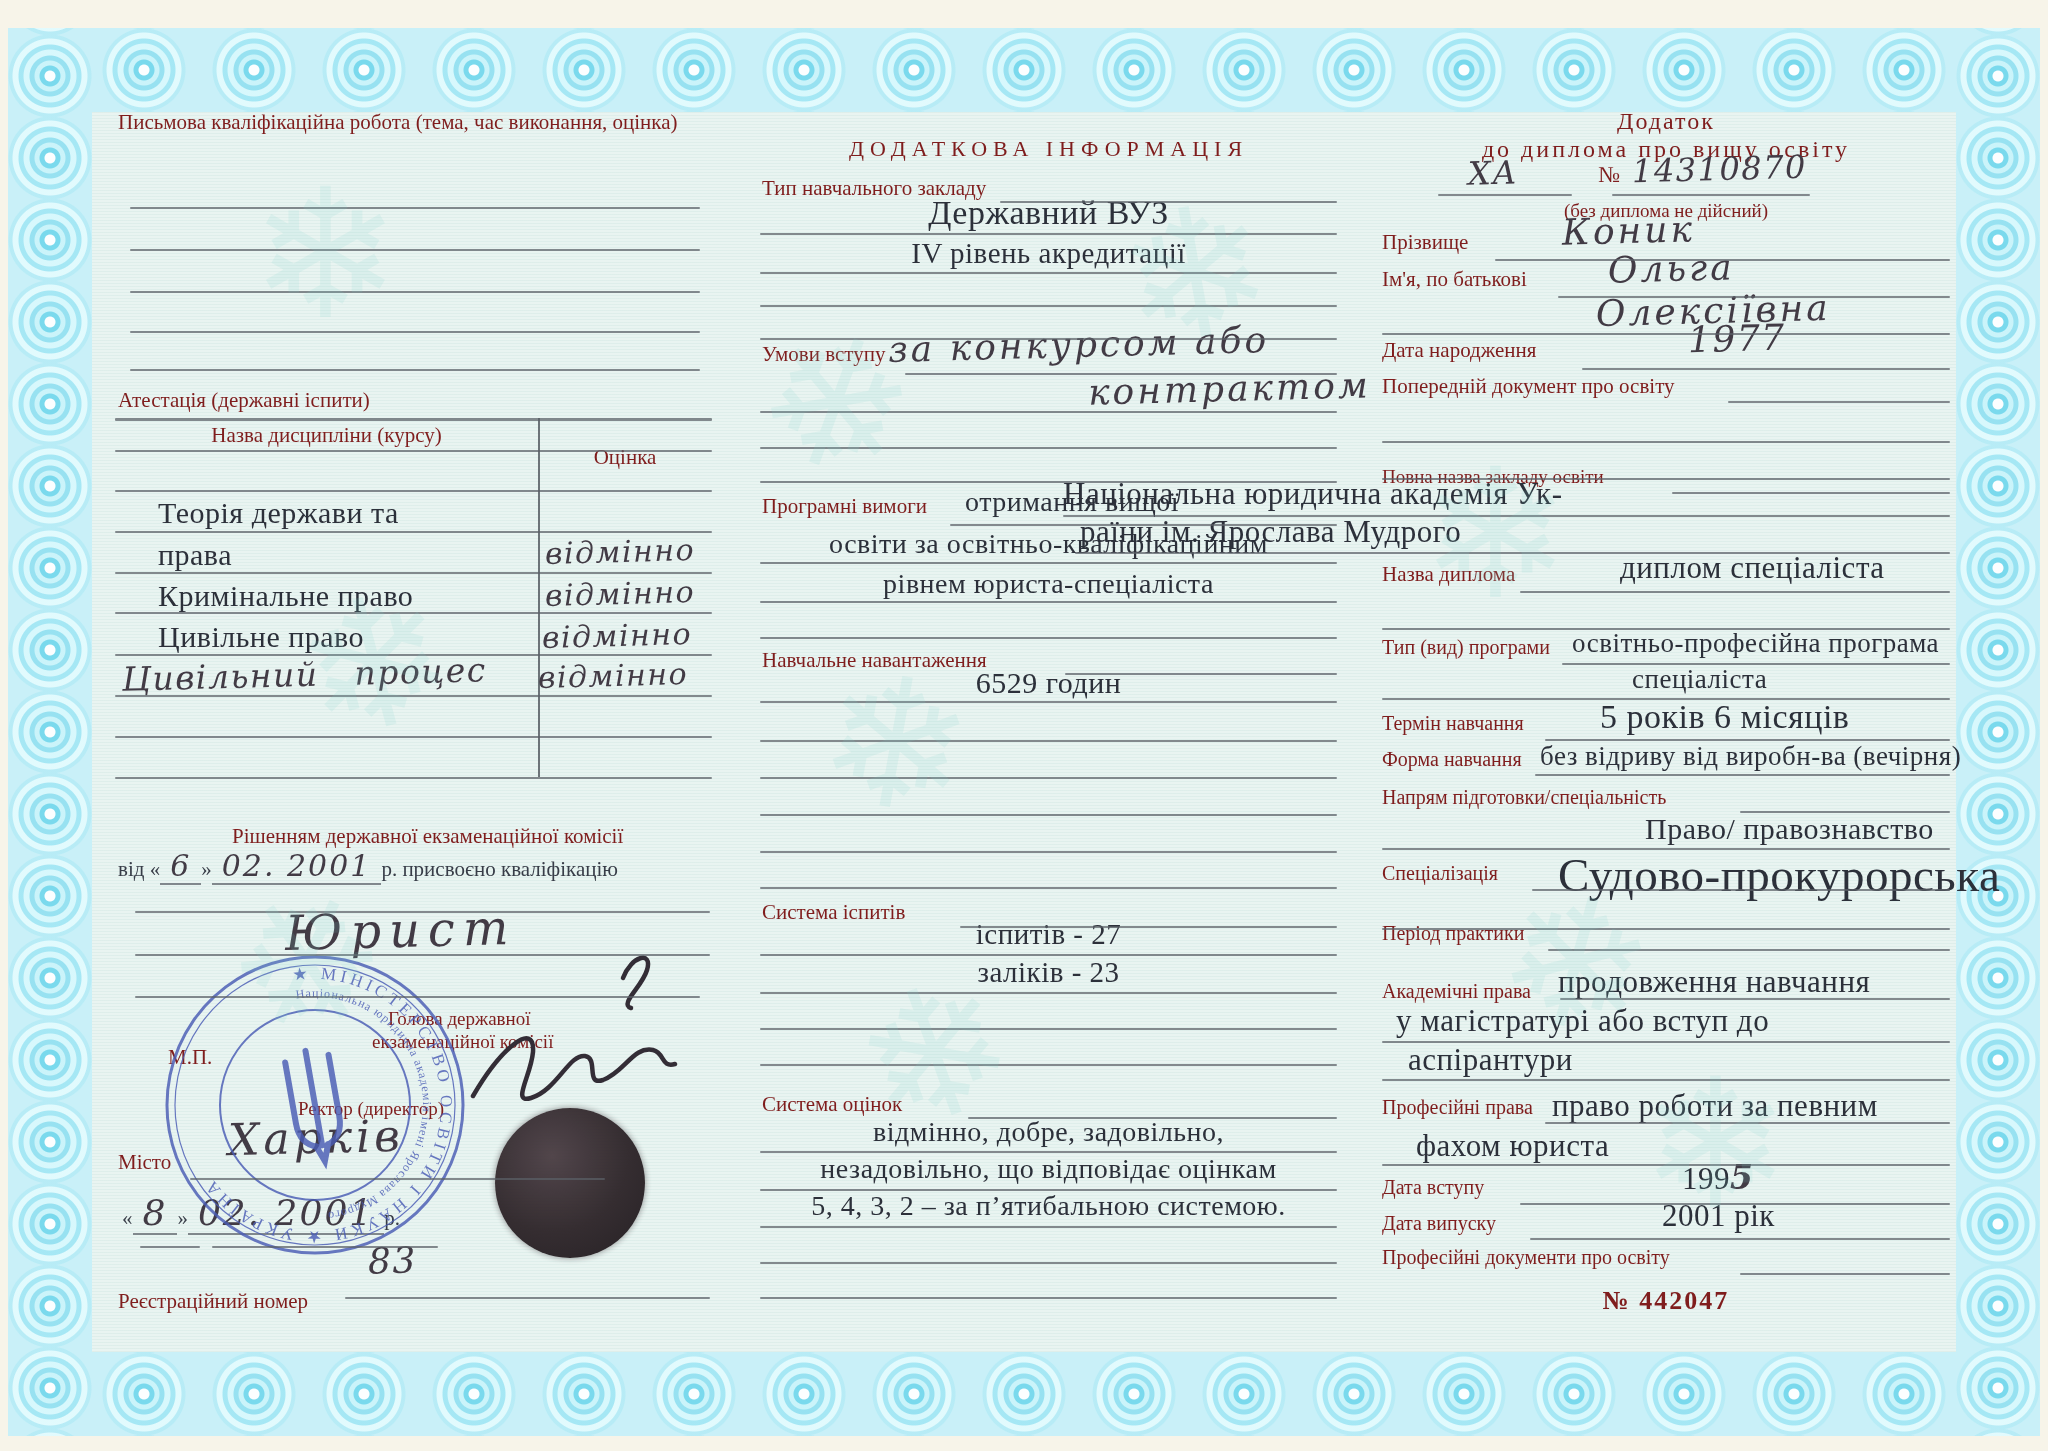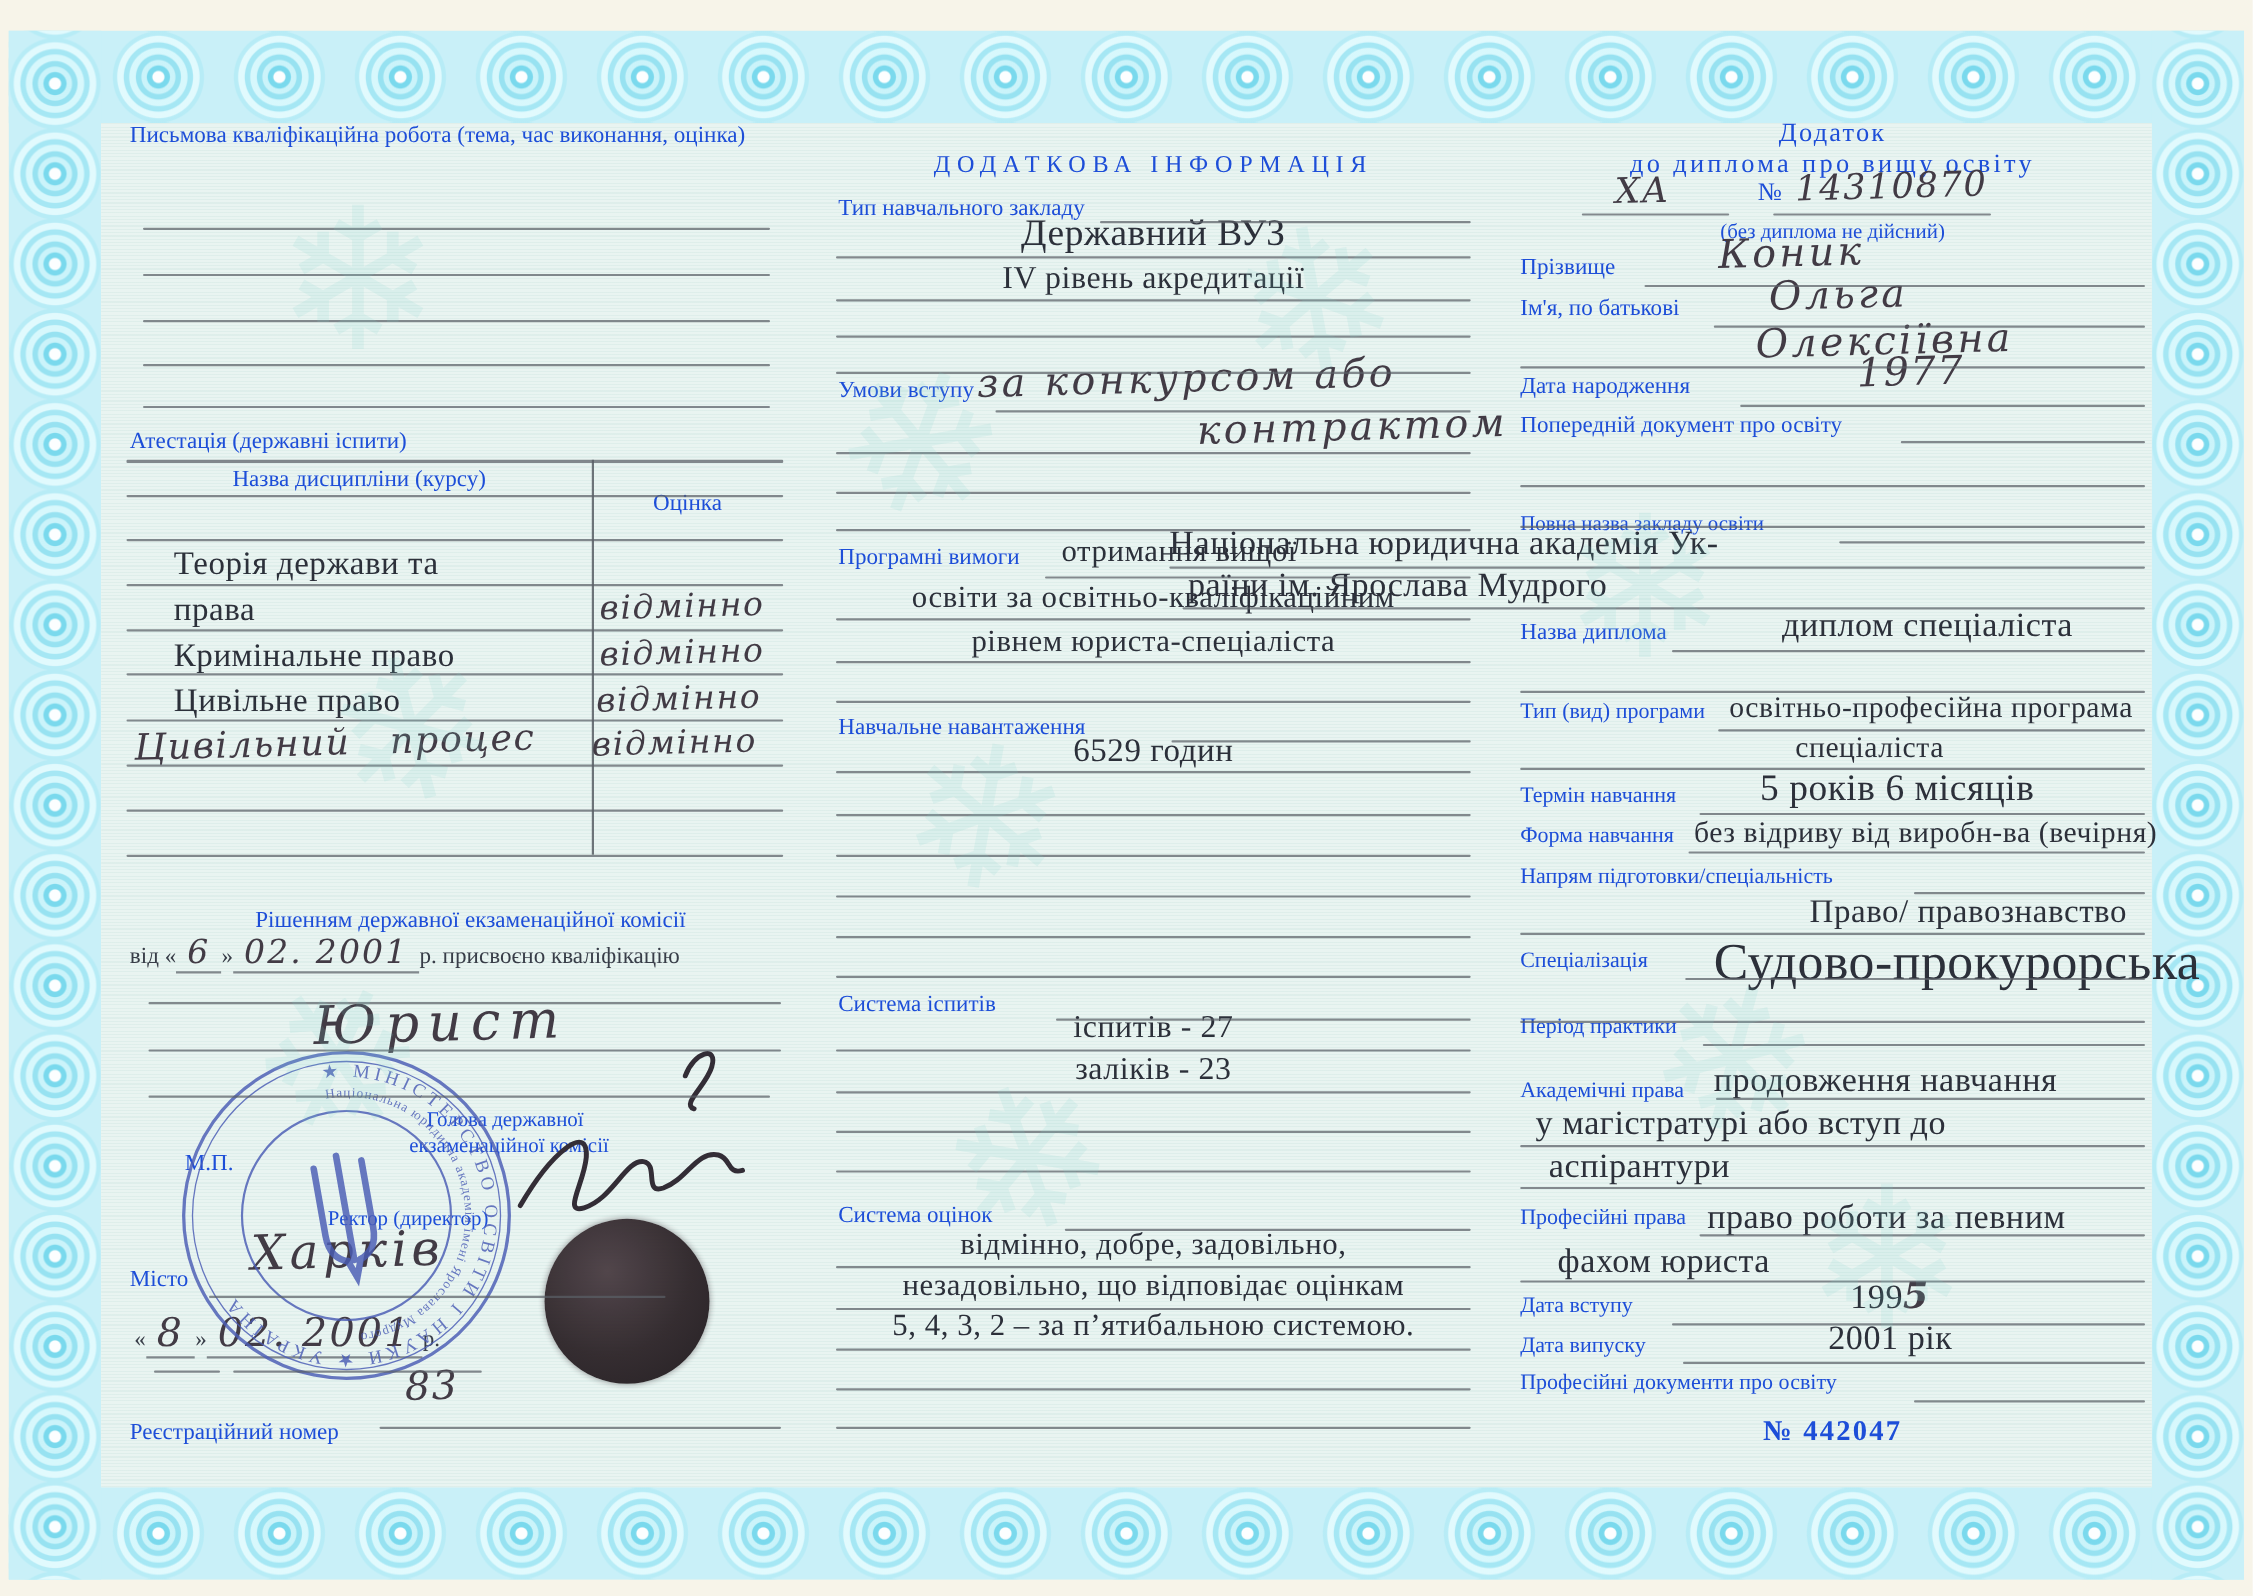--- a/index.html
+++ b/index.html
@@ -9,21 +9,21 @@
     background-image:
       radial-gradient(circle, rgba(255,255,255,.95) 0 5px, rgba(108,213,235,.85) 6px 10px,
         rgba(203,244,250,.85) 11px 15px, rgba(110,214,235,.55) 16px 20px,
         rgba(218,249,253,.85) 21px 26px, rgba(130,222,240,.5) 27px 31px,
         rgba(228,251,254,.9) 32px 37px, rgba(150,228,243,.35) 38px 41px, transparent 42px);
     background-size:110px 82px;background-position:center;}
   .inner{position:absolute;left:92px;top:112px;width:1864px;height:1240px;background:#e9f4f1;
     background-image:repeating-linear-gradient(180deg, rgba(167,207,201,.16) 0 1px, rgba(233,244,241,0) 1px 3px);}
   .rule{position:absolute;height:2px;background:#5a6067;opacity:.72;border-radius:1px;}
   .vrule{position:absolute;width:2px;background:#4e545b;opacity:.8;}
-  .lbl{position:absolute;color:#1d4ed8;white-space:nowrap;}
+  .lbl{position:absolute;color:#7f1d1d;white-space:nowrap;}
   .typed{position:absolute;color:#2c303a;white-space:nowrap;letter-spacing:.5px;}
   .hand{position:absolute;color:#423b45;white-space:nowrap;font-family:"DejaVu Serif",serif;
         font-style:italic;transform:rotate(-1.5deg);letter-spacing:1.5px;}
   .center{text-align:center;}
   .row{position:absolute;display:flex;align-items:baseline;white-space:nowrap;color:#383d48;}
   .row .hand-in{font-family:"DejaVu Serif",serif;font-style:italic;color:#423b45;
         border-bottom:2px solid rgba(90,96,103,.72);padding:0 10px;letter-spacing:2px;}
   .wm{position:absolute;color:rgba(130,210,205,.14);pointer-events:none;}
   .seal-dark{position:absolute;left:495px;top:1108px;width:150px;height:150px;border-radius:50%;
     background:radial-gradient(circle at 38% 32%, #4a3d43 0%, #2c2327 55%, #1d171a 100%);

